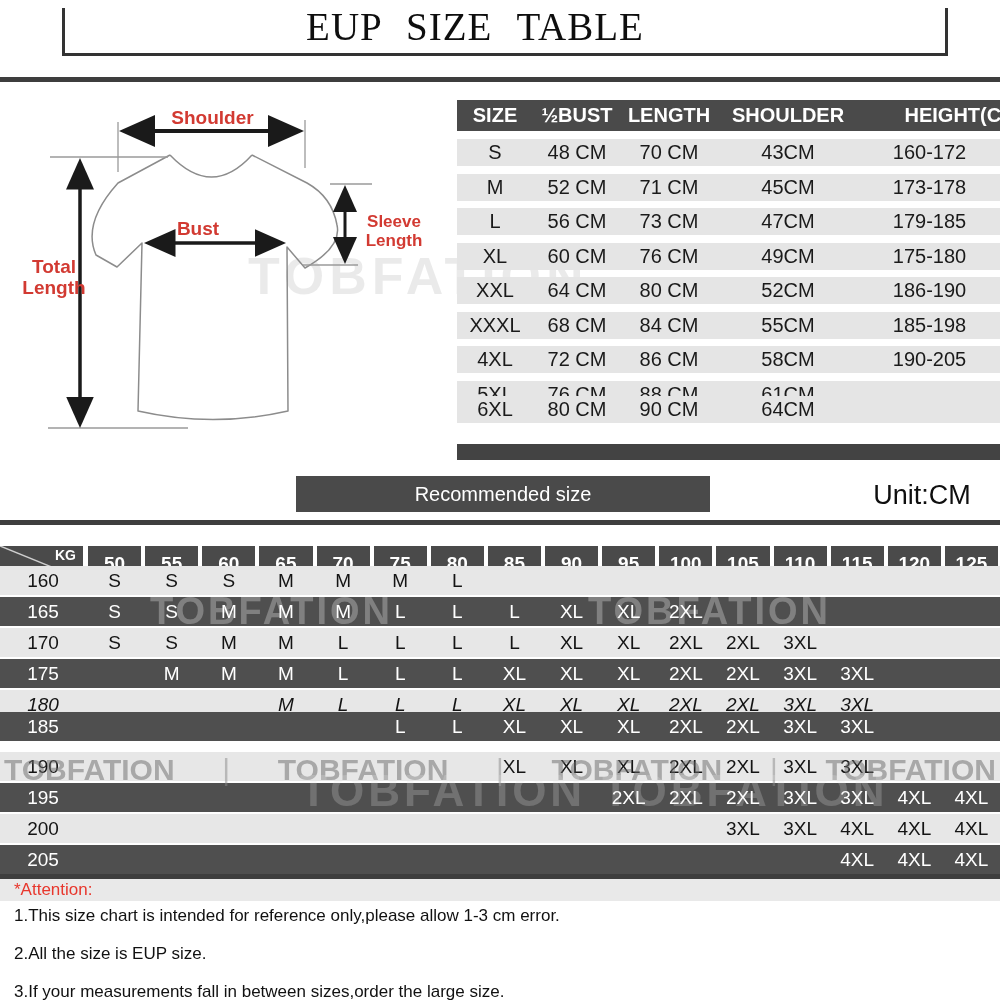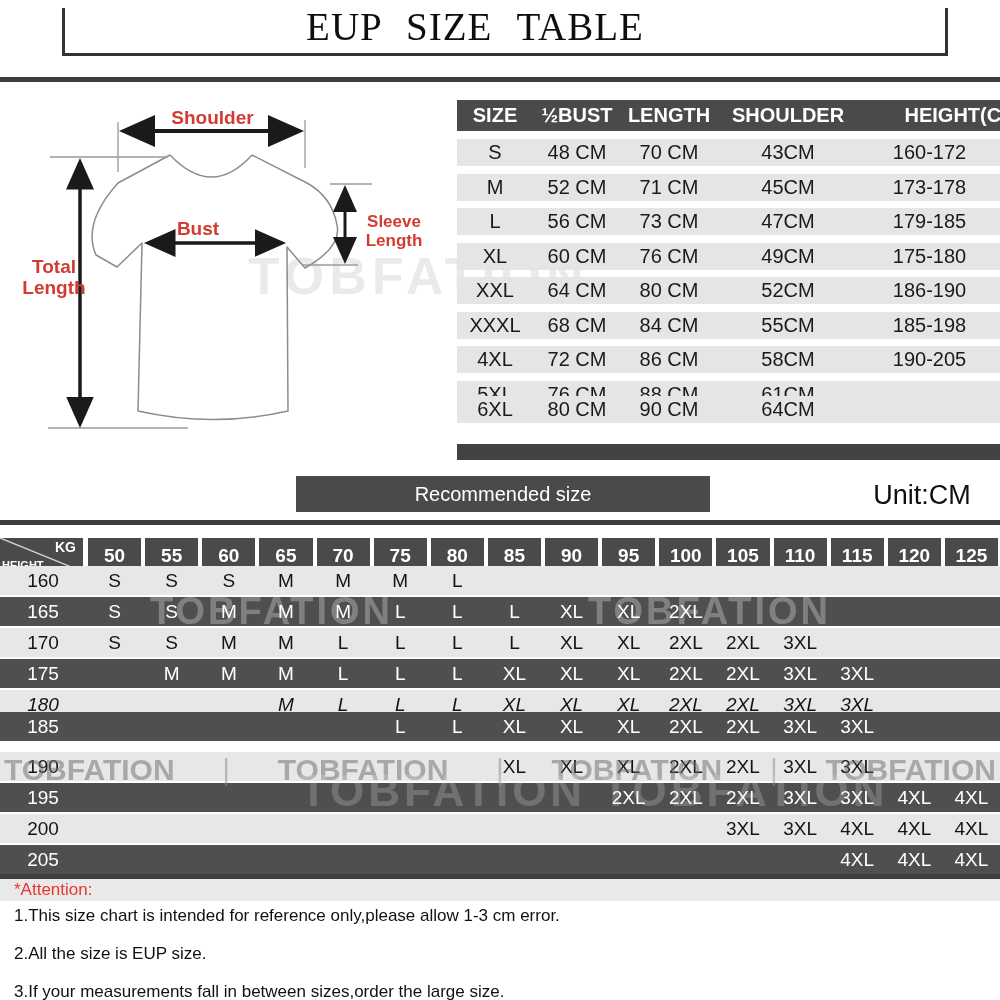--- a/index.html
+++ b/index.html
@@ -28,21 +28,21 @@
   .st-bottom-bar{position:absolute;left:457px;top:444px;width:543px;height:16px;background:#434343;}
 
   
   .rec-box{position:absolute;left:296px;top:476px;width:414px;height:36px;background:#4a4a4a;
            color:#fff;font-size:20px;display:flex;align-items:center;justify-content:center;}
   .unit{position:absolute;left:853px;top:480px;width:138px;text-align:center;font-size:27px;color:#0f0f0f;}
 
   
   .mx-grid{display:grid;grid-template-columns:86px repeat(16,1fr);align-items:center;text-align:center;}
   .mx-header{position:absolute;left:0;top:530px;width:1000px;height:35px;}
-  .mx-hcell{margin:8px 2px;height:35px;background:#4a4a4a;color:#fff;font-size:19px;font-weight:700;
+  .mx-hcell{margin:16px 2px;height:35px;background:#4a4a4a;color:#fff;font-size:19px;font-weight:700;
             display:flex;align-items:center;justify-content:center;}
   .mx-corner{position:relative;margin-right:3px;height:35px;background:#4a4a4a;color:#fff;overflow:hidden;}
   .mx-corner .kg{position:absolute;right:7px;top:1px;font-size:14px;font-weight:700;}
   .mx-corner .hgt{position:absolute;left:2px;bottom:2px;font-size:11px;font-weight:700;}
   .mx-row{position:absolute;left:0;width:1000px;height:29px;font-size:19px;}
   .mx-row.light{background:#e7e7e7;color:#141414;}
   .mx-row.dark{background:#4f4f4f;color:#ffffff;}
 
   
   .wm{position:absolute;font-weight:700;white-space:nowrap;pointer-events:none;}

